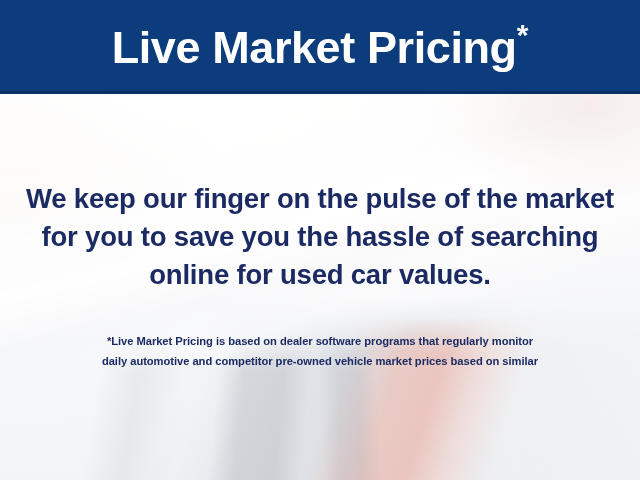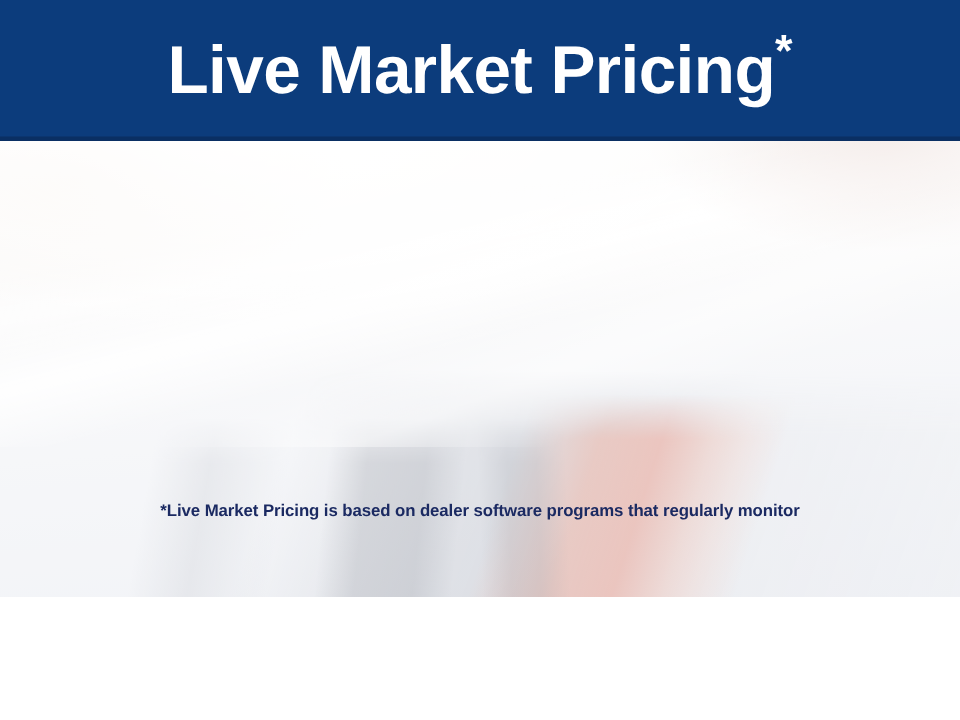--- a/index.html
+++ b/index.html
@@ -4,21 +4,21 @@
 <style>
   html, body {
     margin: 0;
     padding: 0;
     background: #ffffff;
   }
 
   #banner {
     position: relative;
     width: 640px;
-    height: 398px;
+    height: 480px;
     overflow: hidden;
     background: #fca5a5;
     font-family: "Liberation Sans", sans-serif;
   }
 
   
   .bg-layer {
     position: absolute;
     inset: 0;
     pointer-events: none;
@@ -183,19 +183,25 @@
   <div class="bg-layer bg-sweeps"></div>
   <div class="bg-layer bg-haze"></div>
   <div class="bg-layer bg-veil"></div>
 
   <div class="header-band">
     <h1 class="header-title"><span>Live Market Pricing</span><span class="asterisk">*</span></h1>
   </div>
 
   <div class="content">
 
+    <p class="headline">
+      <span class="line">We keep our finger on the pulse of the</span>
+      <span class="line">market for you to save you the hassle of</span>
+      <span class="line">searching online for used car values.</span>
+    </p>
 
     <p class="disclaimer">
       <span class="line">*Live Market Pricing is based on dealer software programs that regularly monitor</span>
+      <span class="line">daily automotive and competitor pre-owned vehicle market prices based on similar</span>
     </p>
 
   </div>
 </div>
 
 </body></html>

